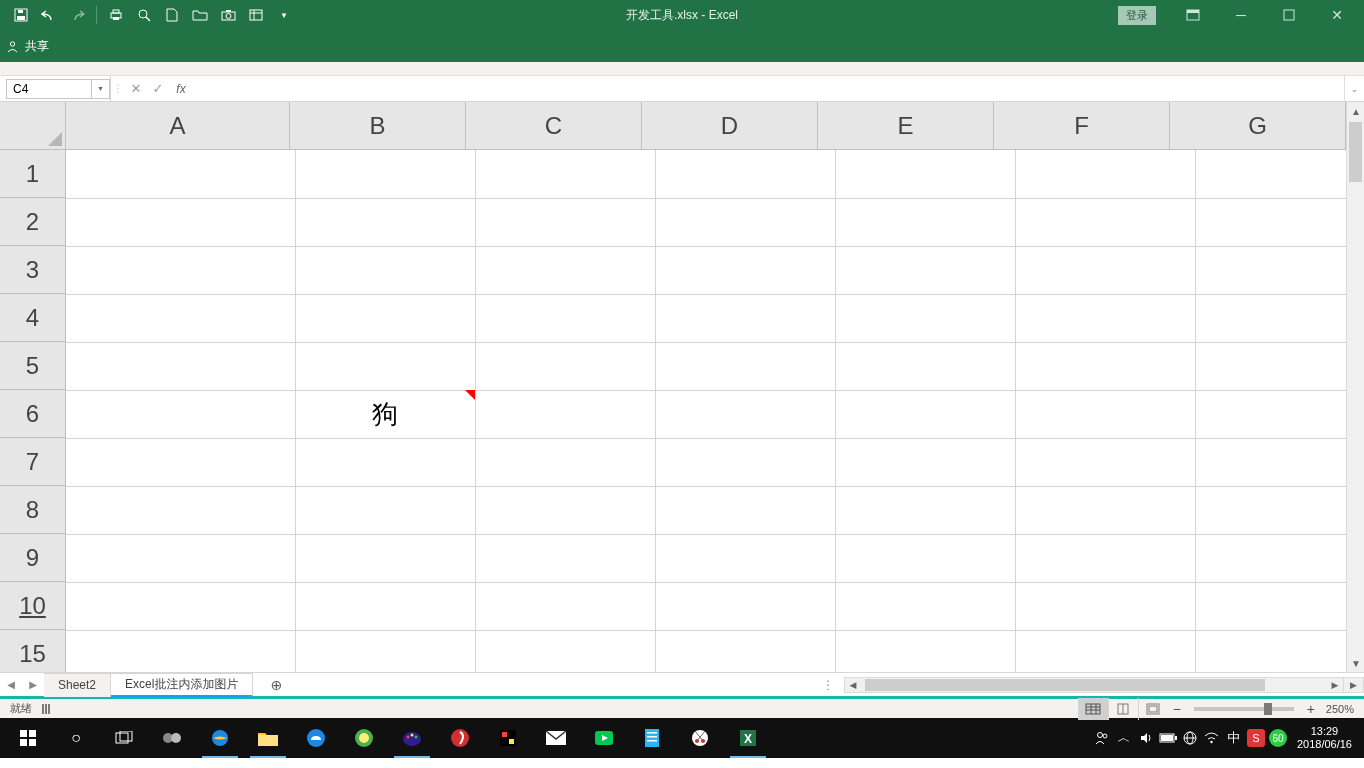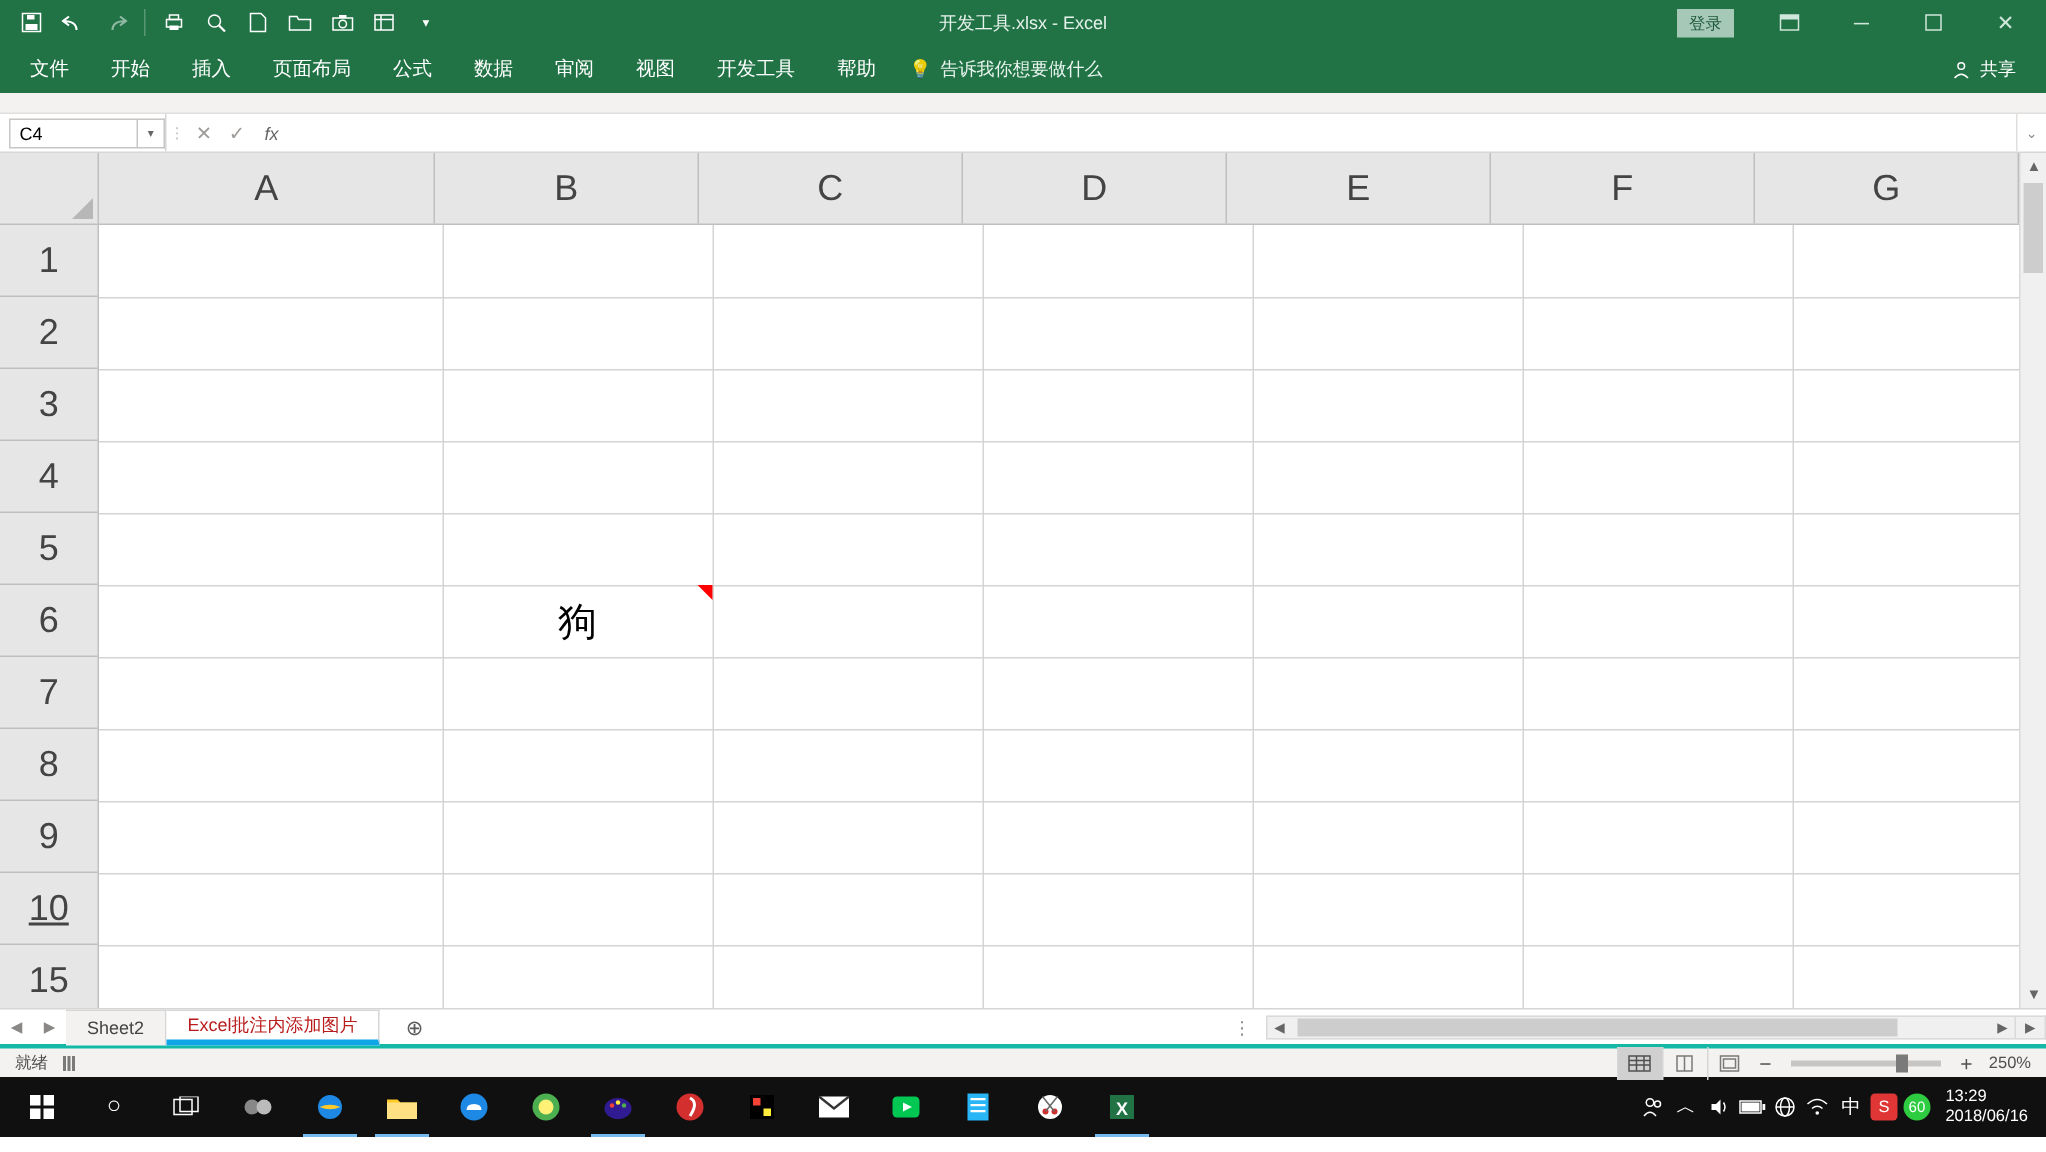--- a/index.html
+++ b/index.html
@@ -56,21 +56,21 @@
 .comment-mark { position:absolute; width:0; height:0; border-left:10px solid transparent; border-top:10px solid #ff0000; }
 .vscroll { width:18px; background:#f0f0f0; border-left:1px solid #dadada; position:relative; }
 .vscroll .up, .vscroll .down { position:absolute; left:0; width:18px; height:18px; display:flex; align-items:center; justify-content:center; font-size:10px; color:#666; }
 .vscroll .up { top:0; } .vscroll .down { bottom:0; }
 .vscroll .thumb { position:absolute; left:2px; right:2px; top:20px; height:60px; background:#cdcdcd; }
 
 
 .tabstrip { height:24px; background:#fff; border-top:1px solid #d6d6d6; display:flex; align-items:center; }
 .navbtn { width:22px; height:100%; display:flex; align-items:center; justify-content:center; color:#8a8886; font-size:10px; }
 .stab { height:24px; padding:0 14px; display:flex; align-items:center; font-size:12px; border-right:1px solid #d6d6d6; border-top:1px solid #d6d6d6; background:#f3f2f1; color:#444; }
-.stab.active { background:#fff; color:#b91c1c; border-bottom:4px solid #0ea5e9; margin-bottom:-1px; }
+.stab.active { background:#fff; color:#404040; border-bottom:2px solid #0ea5e9; margin-bottom:-1px; }
 .addsheet { width:30px; display:flex; align-items:center; justify-content:center; color:#5b5b5b; font-size:14px; margin-left:8px; }
 .hscroll-area { margin-left:auto; display:flex; align-items:center; gap:0; height:100%; }
 .hscroll-dots { color:#8a8886; font-size:12px; padding:0 10px; }
 .hscroll { width:500px; height:16px; background:#f0f0f0; border:1px solid #dadada; position:relative; }
 .hscroll .thumb { position:absolute; left:20px; top:1px; bottom:1px; width:400px; background:#cdcdcd; }
 .hscroll .lbtn,.hscroll .rbtn { position:absolute; top:0; bottom:0; width:16px; display:flex; align-items:center; justify-content:center; font-size:9px; color:#666; }
 .hscroll .lbtn{left:0;} .hscroll .rbtn{right:0;}
 .hscroll-end { width:20px; height:16px; display:flex; align-items:center; justify-content:center; font-size:9px; color:#666; background:#f0f0f0; border:1px solid #dadada; border-left:none; }
 
 
@@ -87,21 +87,21 @@
 .zoom-pct { padding-left:6px; }
 
 
 .taskbar { height:40px; background:#101010; display:flex; align-items:center; padding:0 4px; }
 .tbbtn { width:48px; height:40px; display:flex; align-items:center; justify-content:center; color:#fff; font-size:16px; }
 .tbapp { width:48px; height:40px; display:flex; align-items:center; justify-content:center; position:relative; }
 .tbapp .underline { position:absolute; bottom:0; left:6px; right:6px; height:2px; background:#76b9ed; display:none; }
 .tbapp.running .underline { display:block; }
 .tb-right { margin-left:auto; display:flex; align-items:center; gap:0; color:#fff; font-size:12px; }
 .tray { width:22px; height:40px; display:flex; align-items:center; justify-content:center; font-size:13px; color:#fff; }
-.clock { text-align:left; line-height:1.2; font-size:11px; padding:0 8px; }
+.clock { text-align:center; line-height:1.2; font-size:11px; padding:0 8px; }
 .badge70 { width:18px; height:18px; border-radius:50%; background:#2ecc40; color:#fff; font-size:10px; display:flex; align-items:center; justify-content:center; }
 .sogou { width:18px; height:18px; background:#e03636; color:#fff; font-size:11px; display:flex; align-items:center; justify-content:center; border-radius:3px; }
 </style>
 </head>
 <body>
 
 <div class="titlebar">
   <div class="qat">
     <div class="qbtn">
         <svg width="14" height="14" viewBox="0 0 14 14">
@@ -173,36 +173,20 @@
     <div class="winbtn">
         <svg width="12" height="12" viewBox="0 0 12 12">
           <rect x="1" y="1" width="10" height="10" fill="none" stroke="#cfe6da"></rect>
         </svg>
       </div>
     <div class="winbtn">✕</div>
   </div>
 </div>
 
 <div class="ribbon">
-  <div class="ribbon-left">
-    <div class="tab">文件</div>
-    <div class="tab">开始</div>
-    <div class="tab">插入</div>
-    <div class="tab">页面布局</div>
-    <div class="tab">公式</div>
-    <div class="tab">数据</div>
-    <div class="tab">审阅</div>
-    <div class="tab">视图</div>
-    <div class="tab">开发工具</div>
-    <div class="tab">帮助</div>
-    <div class="tellme">
-      <span class="bulb">💡</span>
-      <span>告诉我你想要做什么</span>
-    </div>
-  </div>
   <div class="share">
     <svg width="13" height="13" viewBox="0 0 13 13">
         <circle cx="6.5" cy="4" r="2.2" fill="none" stroke="#fff"></circle>
         <path d="M2 12 q4.5 -5 9 0" fill="none" stroke="#fff"></path>
       </svg>
     <span>共享</span>
   </div>
 </div>
 
 <div class="panel"></div>

